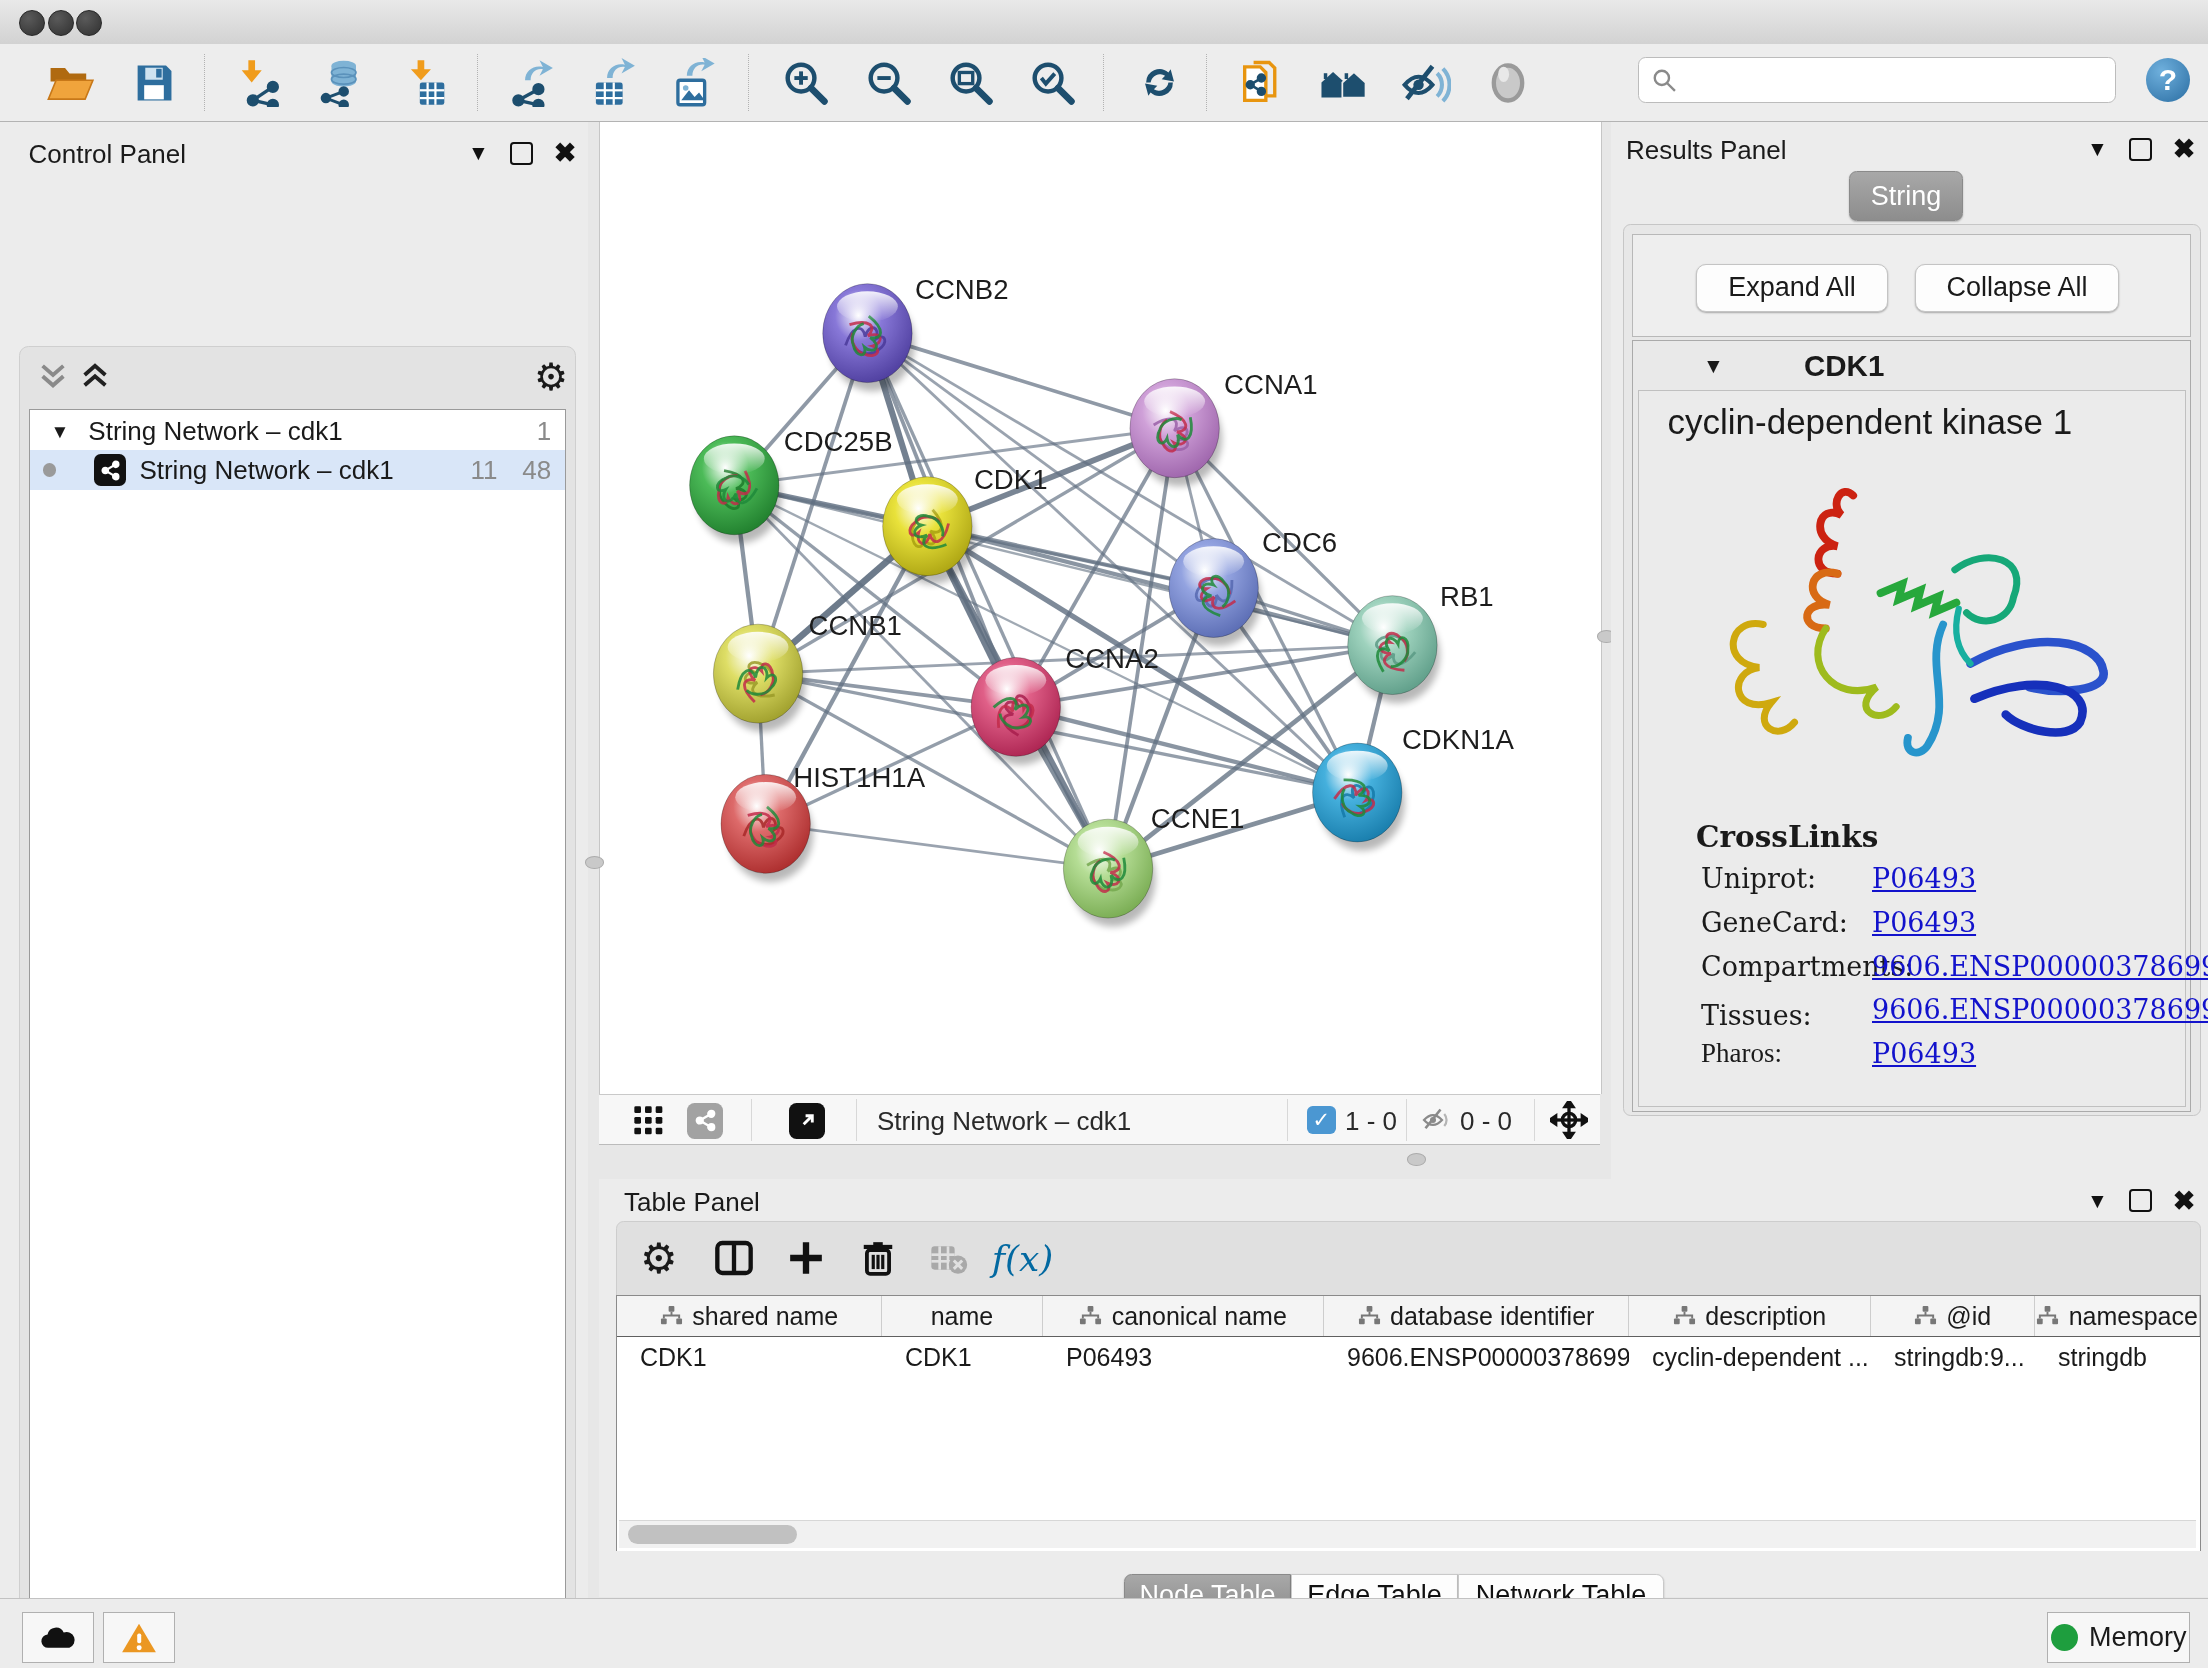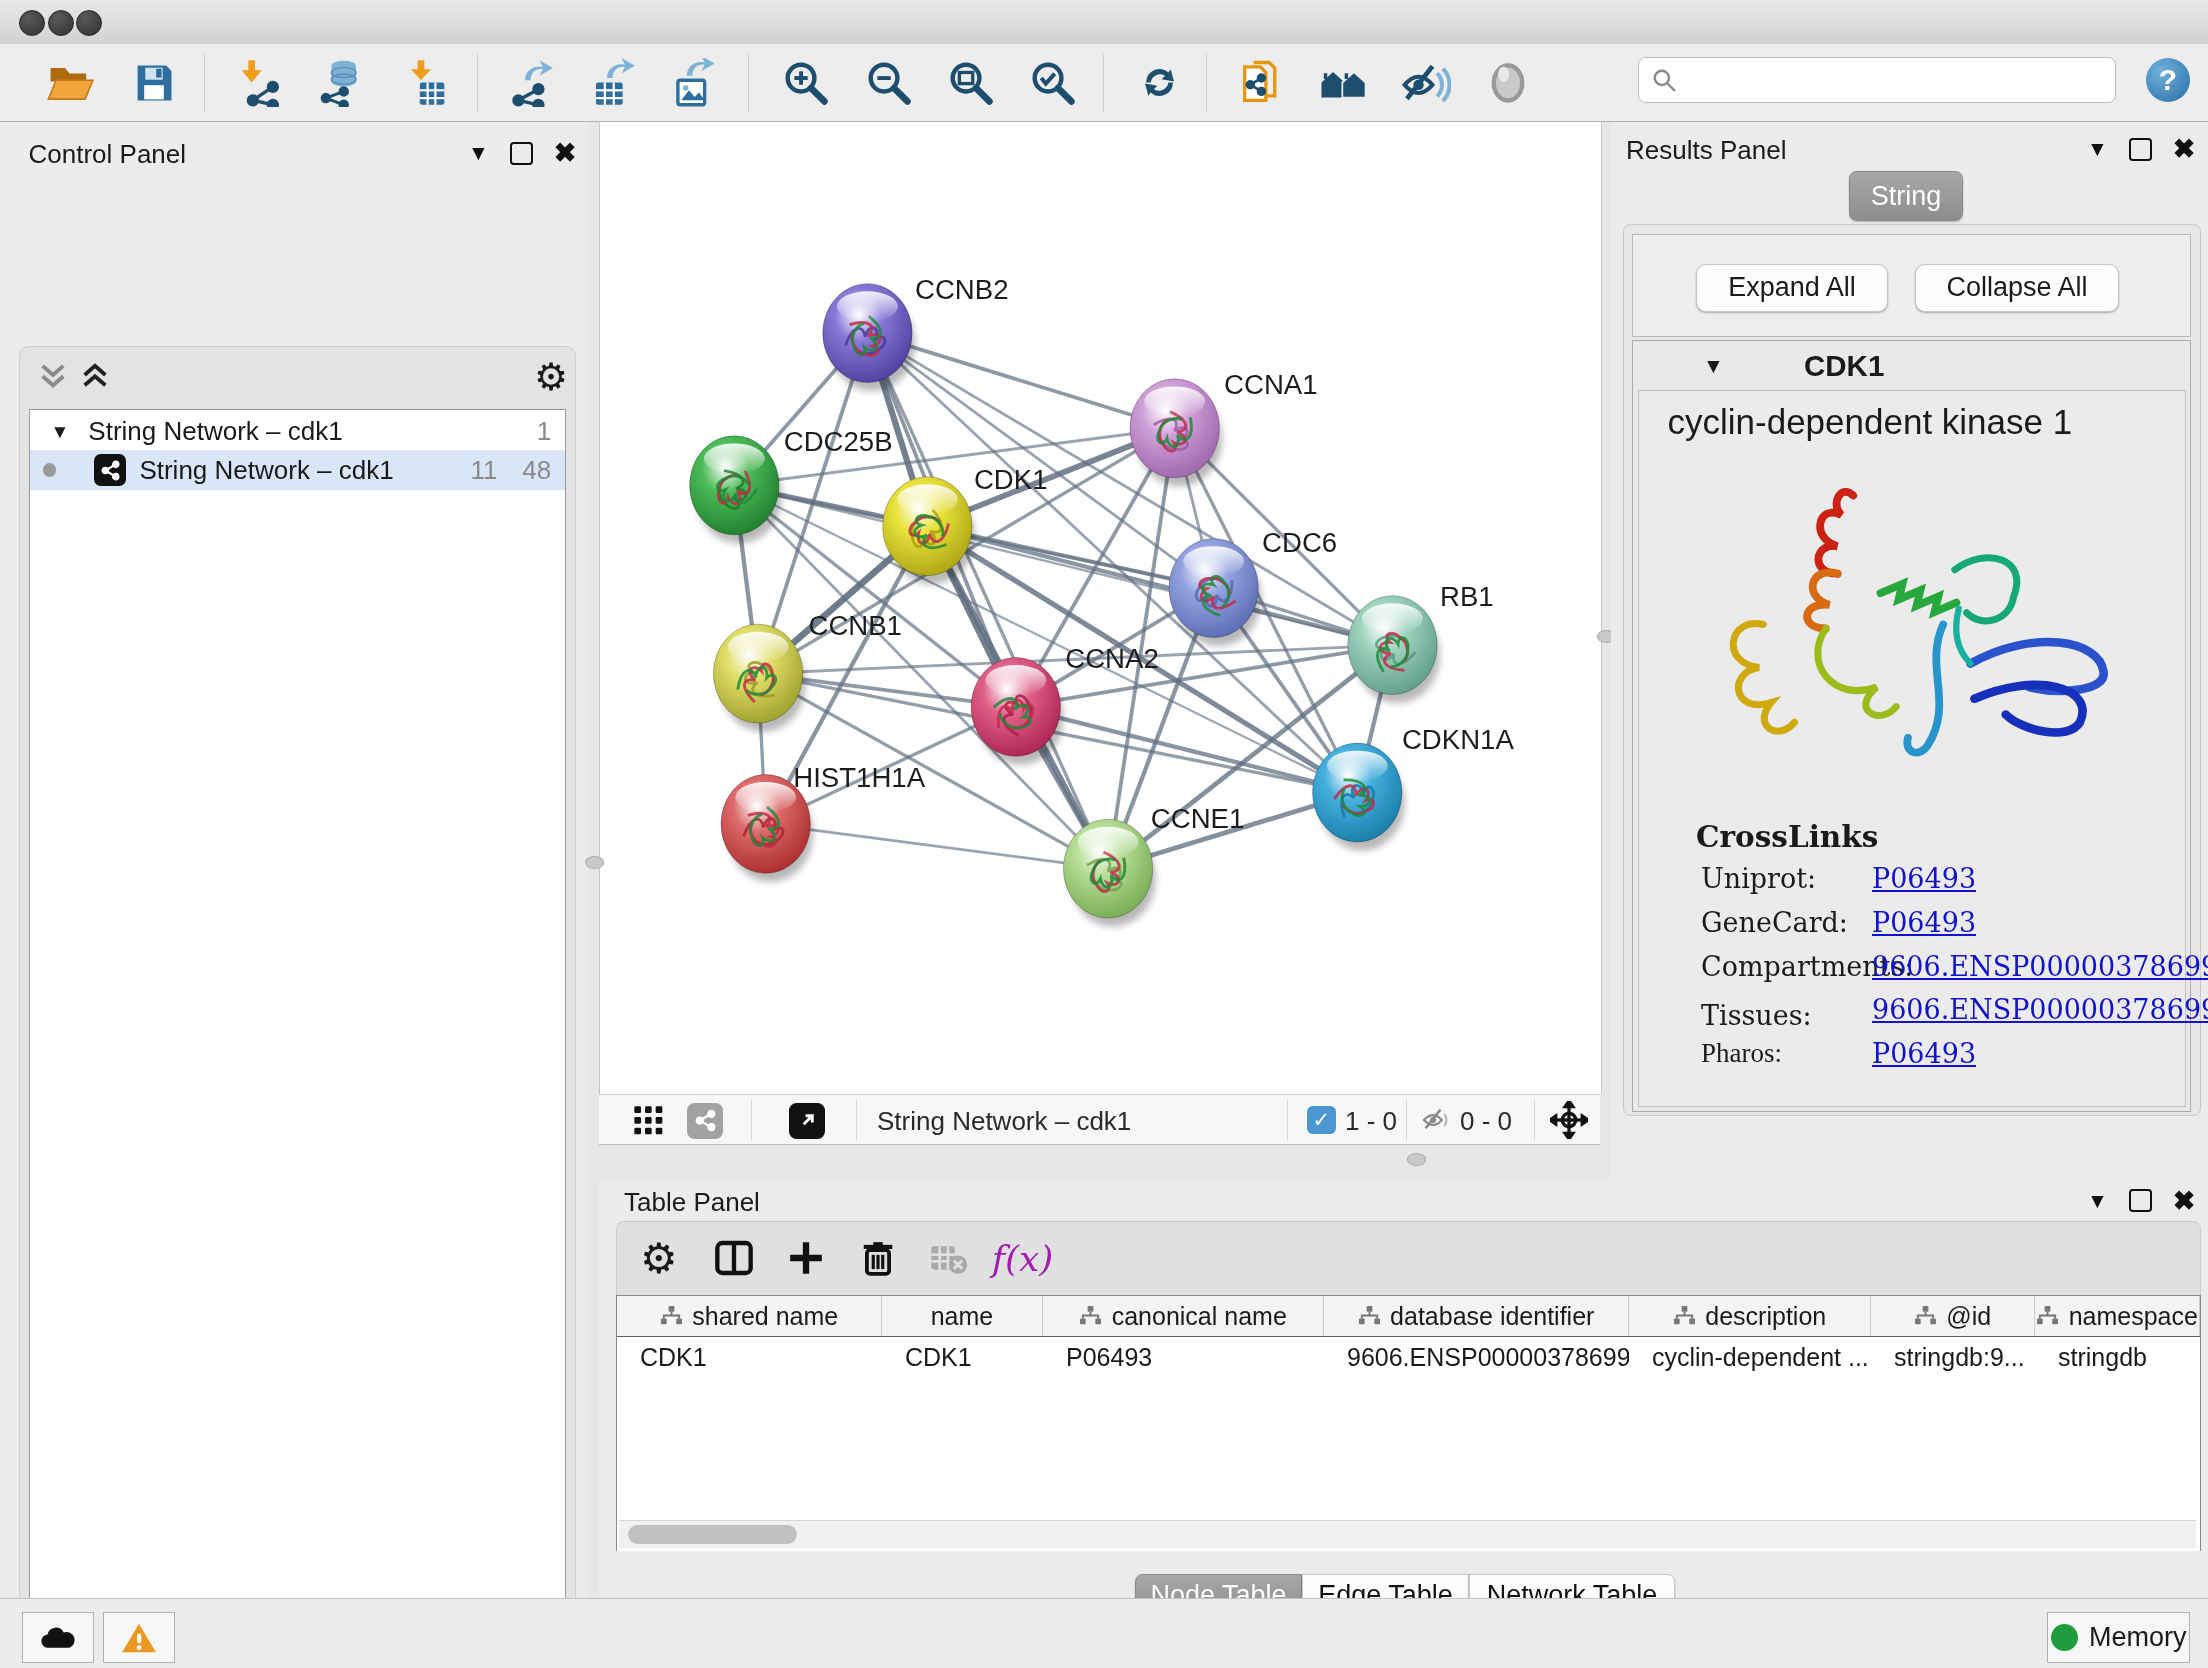--- a/index.html
+++ b/index.html
@@ -48,21 +48,21 @@
   
   #tp-toolbar{left:616px;top:1221px;width:1583px;height:74px;background:#e0e0e0;border:1px solid #cdcdcd;border-radius:7.6px 7.6px 0 0;}
   .tpi{position:absolute;top:7.6px;width:57px;height:57px;display:flex;align-items:center;justify-content:center;}
   #tp-table{left:616px;top:1295px;width:1583px;height:255px;background:#fff;border:1.9px solid #8a8a8a;border-bottom:none;overflow:hidden;}
   #tp-header{position:absolute;left:0;top:0;height:40px;width:1583px;background:#f4f4f4;border-bottom:1.9px solid #5f5f5f;display:flex;}
   .th{height:40px;display:flex;align-items:center;justify-content:center;gap:9.5px;font-size:25px;border-right:1px solid #cdcdcd;box-sizing:border-box;overflow:hidden;white-space:nowrap;}
   #tp-row{position:absolute;left:0;top:42px;height:38px;width:1583px;display:flex;}
   .td{height:38px;display:flex;align-items:center;padding-left:23px;font-size:25px;box-sizing:border-box;overflow:hidden;white-space:nowrap;}
   #tp-scroll{position:absolute;left:1.9px;top:224px;width:1577px;height:27px;background:#f1f1f1;border-top:1px solid #d7d7d7;}
   #tp-thumb{position:absolute;left:9.5px;top:3.8px;width:169px;height:19px;background:#c1c1c1;border-radius:9.5px;}
-  #tp-tabs{left:1124px;top:1574px;height:40px;display:flex;margin-left:11px;}
+  #tp-tabs{left:1124px;top:1574px;height:40px;display:flex;}
   #tp-tabs .tab{border-radius:0;height:40px;}
   #tp-tabs .tab:first-child{border-radius:7.6px 0 0 7.6px;}
   #tp-tabs .tab:last-child{border-radius:0 7.6px 7.6px 0;}
   
   #statusbar{left:0;top:1598px;width:2208px;height:70px;background:#ececec;border-top:1.9px solid #c2c2c2;}
   .sb-btn{position:absolute;top:13.3px;height:49px;background:#f7f7f7;border:1.9px solid #b0b0b0;display:flex;align-items:center;justify-content:center;}
   #memory-btn{left:2047px;width:141px;gap:11.4px;font-size:27px;}
   #memory-dot{width:27px;height:27px;border-radius:50%;background:#1e9e3e;}
   #netsvg{left:599px;top:122px;}
   #net-canvas{left:599px;top:122px;width:1001px;height:972px;background:#fff;border-left:1px solid #c6c6c6;border-right:1px solid #c6c6c6;}
@@ -685,21 +685,21 @@
         <g stroke="#e0e0e0" stroke-width="1.6">
           <line x1="2" y1="10" x2="16" y2="10"></line>
           <line x1="2" y1="14" x2="16" y2="14"></line>
           <line x1="7" y1="5" x2="7" y2="19"></line>
           <line x1="12" y1="5" x2="12" y2="19"></line>
         </g>
         <circle cx="18" cy="16" r="5.5" fill="#a9a9a9"></circle>
         <path d="M15.5 13.5l5 5M20.5 13.5l-5 5" stroke="#e0e0e0" stroke-width="1.8"></path>
       </svg>
   </div>
-  <div class="tpi serif" style="left:377px;font-size:36px;font-style:italic;color:#a21caf">f(x)</div>
+  <div class="tpi serif" style="left:377px;font-size:36px;font-style:italic;color:#0369a1">f(x)</div>
 </div>
 <div class="abs" id="tp-table">
   <div id="tp-header">
       <div class="th" style="width: 265px;">
         <svg width="23" height="23" viewBox="0 0 24 24">
           <g fill="#777">
             <rect x="9" y="1" width="6" height="6" rx="1"></rect>
             <rect x="1" y="14" width="6" height="6" rx="1"></rect>
             <rect x="17" y="14" width="6" height="6" rx="1"></rect>
           </g>

